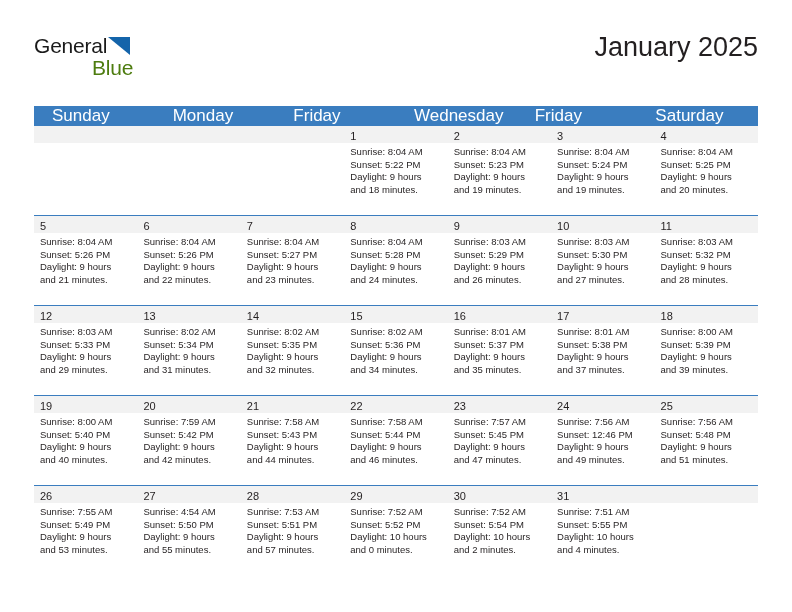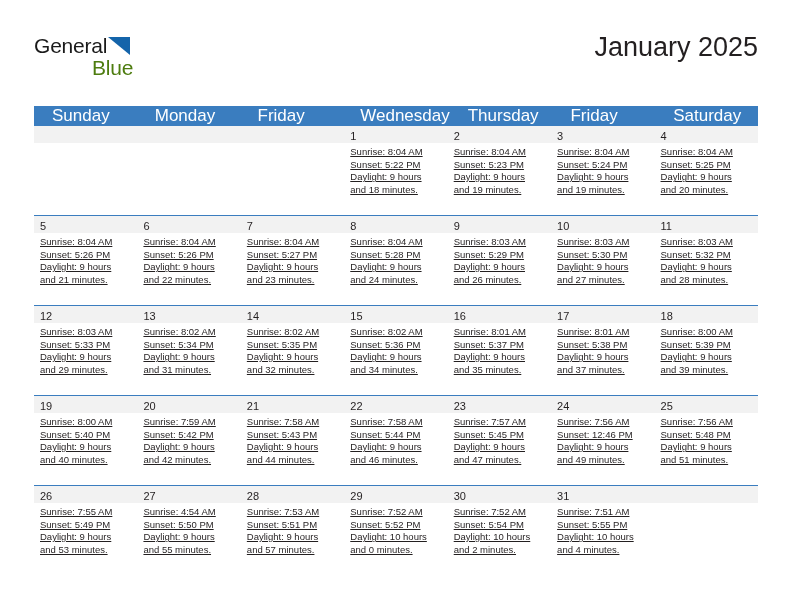--- a/index.html
+++ b/index.html
@@ -126,21 +126,20 @@
     padding-left: 6px;
     box-sizing: border-box;
   }
   .day-num {
     font-size: 11px;
     line-height: 17px;
     color: #231f20;
   }
   .day-body {
     padding: 3px 6px 0 6px;
-    text-decoration: underline;
   }
   .day-line {
     font-size: 9.5px;
     line-height: 12.6px;
     color: #231f20;
     white-space: nowrap;
   }
   .day.empty .day-num-band {
     background: #f2f2f2;
   }
@@ -165,21 +164,20 @@
     </div>
 
   </div>
 
   <div class="calendar">
     <div class="weekdays" id="weekday-row">
         <div class="weekday">Sunday</div>
         <div class="weekday">Monday</div>
         <div class="weekday">Friday</div>
         <div class="weekday">Wednesday</div>
-        <div class="weekday">Thursday</div>
         <div class="weekday">Friday</div>
         <div class="weekday">Saturday</div>
       </div>
     <div id="weeks-container">
         <div class="week">
           <div class="day empty">
             <div class="day-num-band"><span class="day-num"></span></div>
             <div class="day-body"></div>
           </div>
           <div class="day empty">

